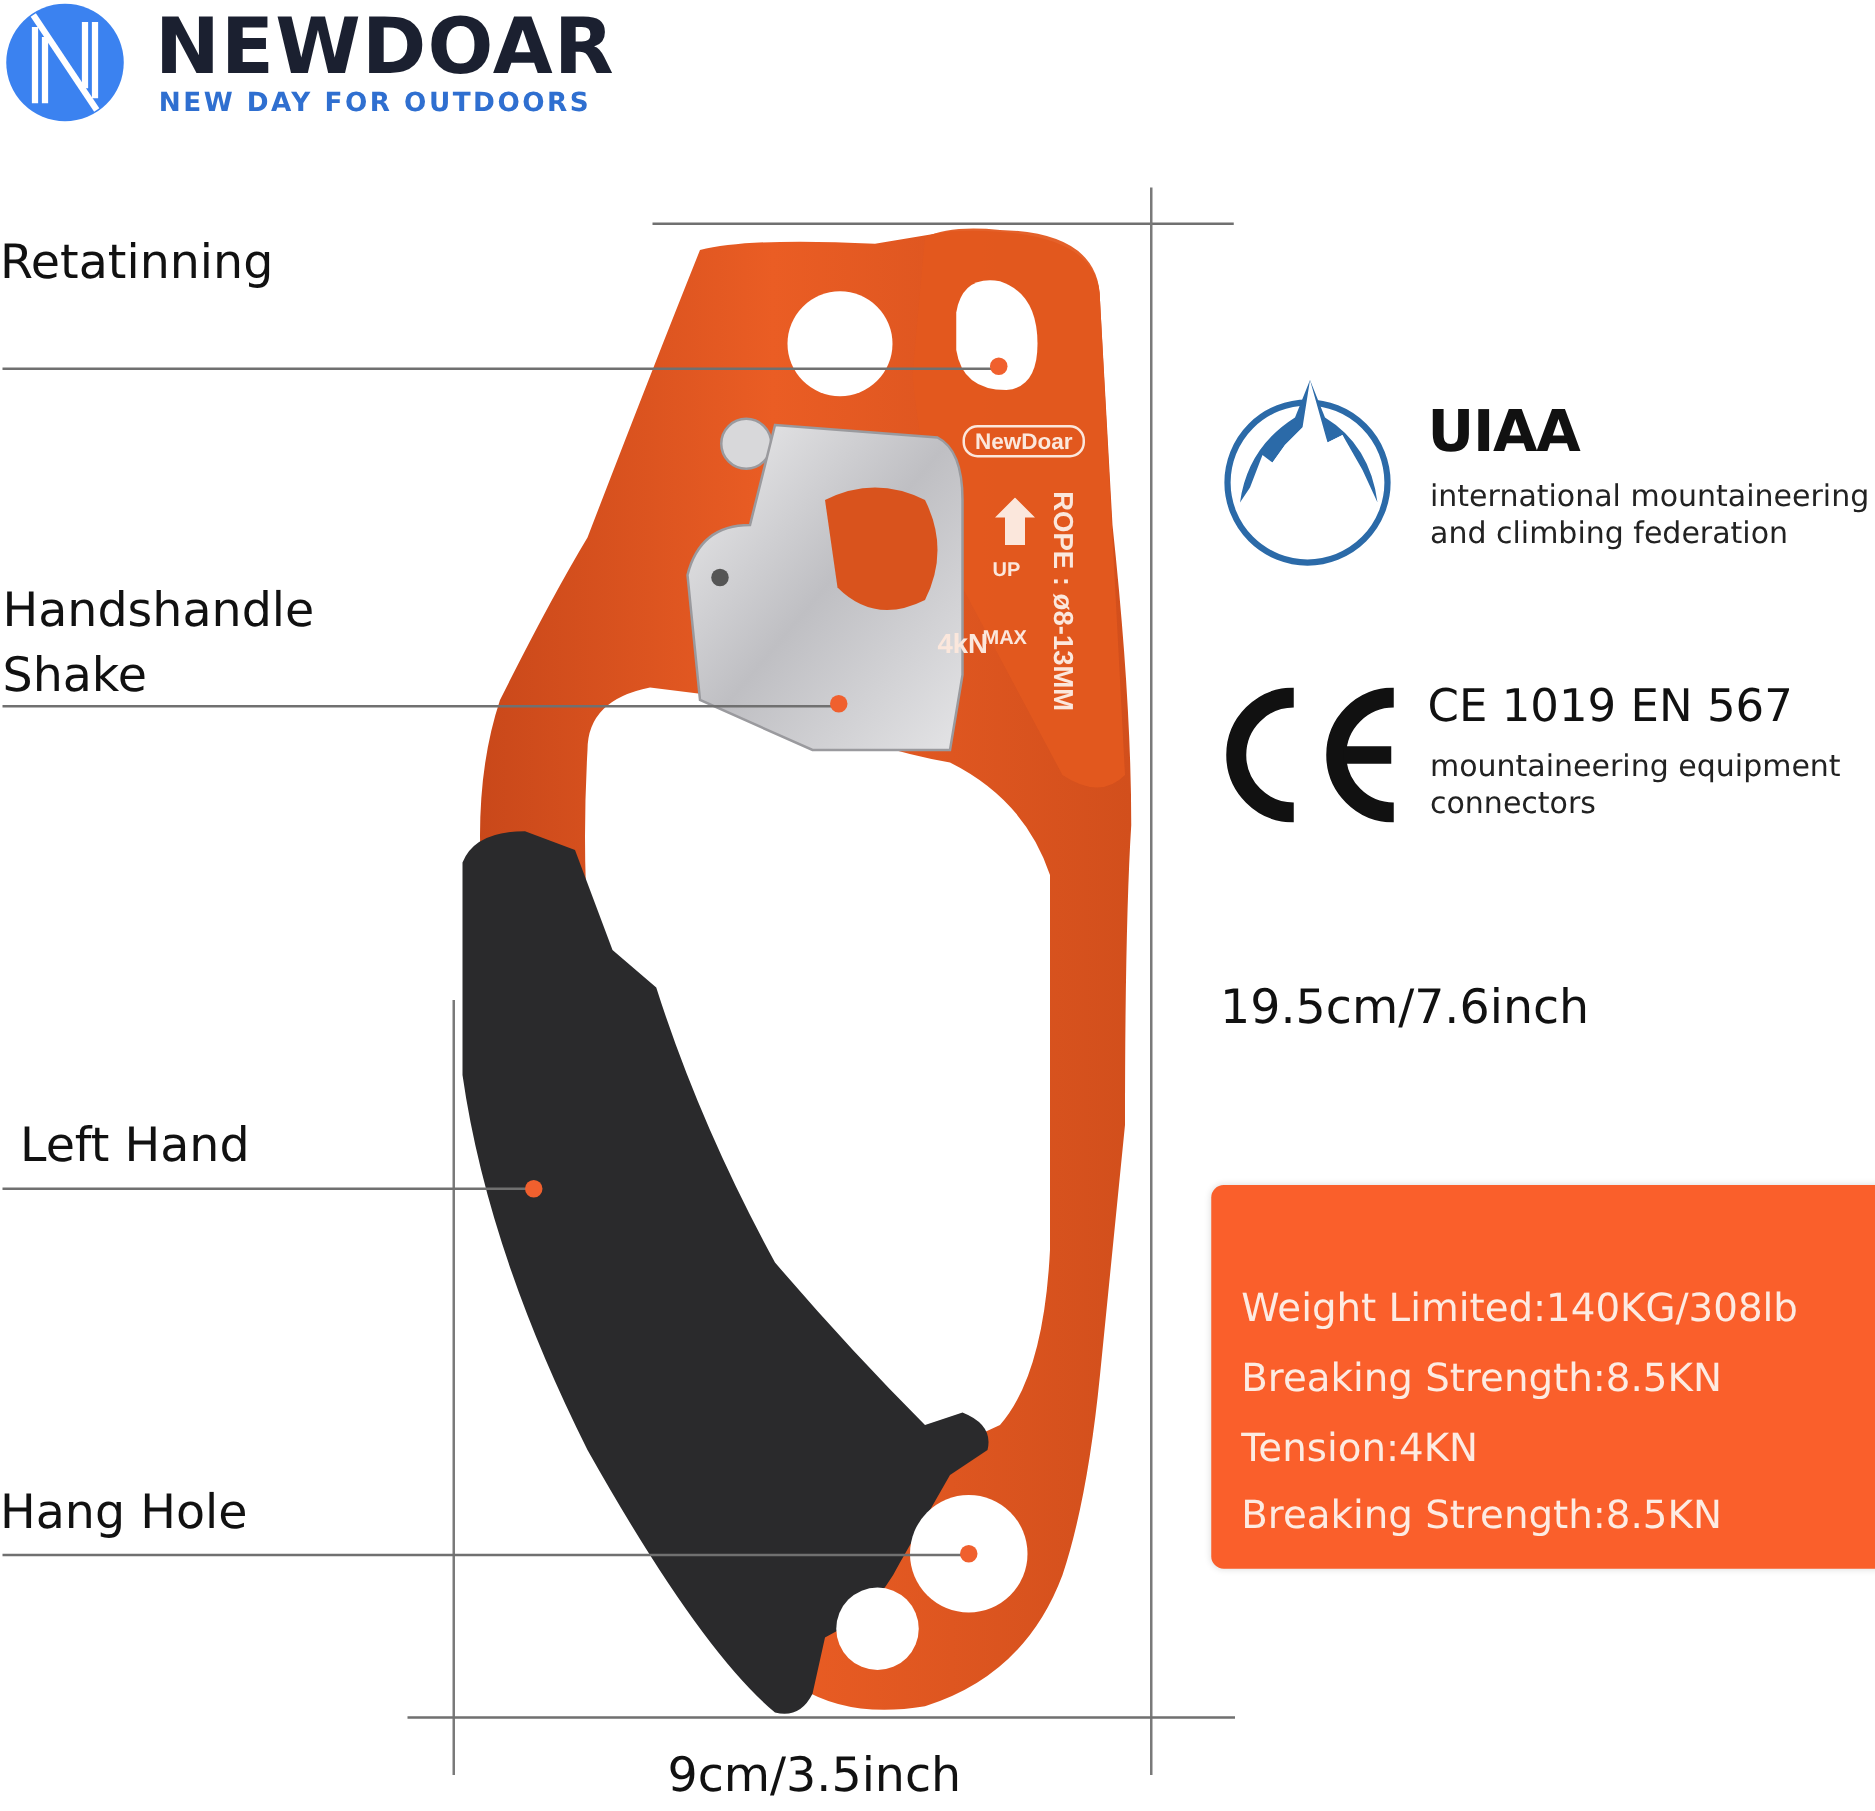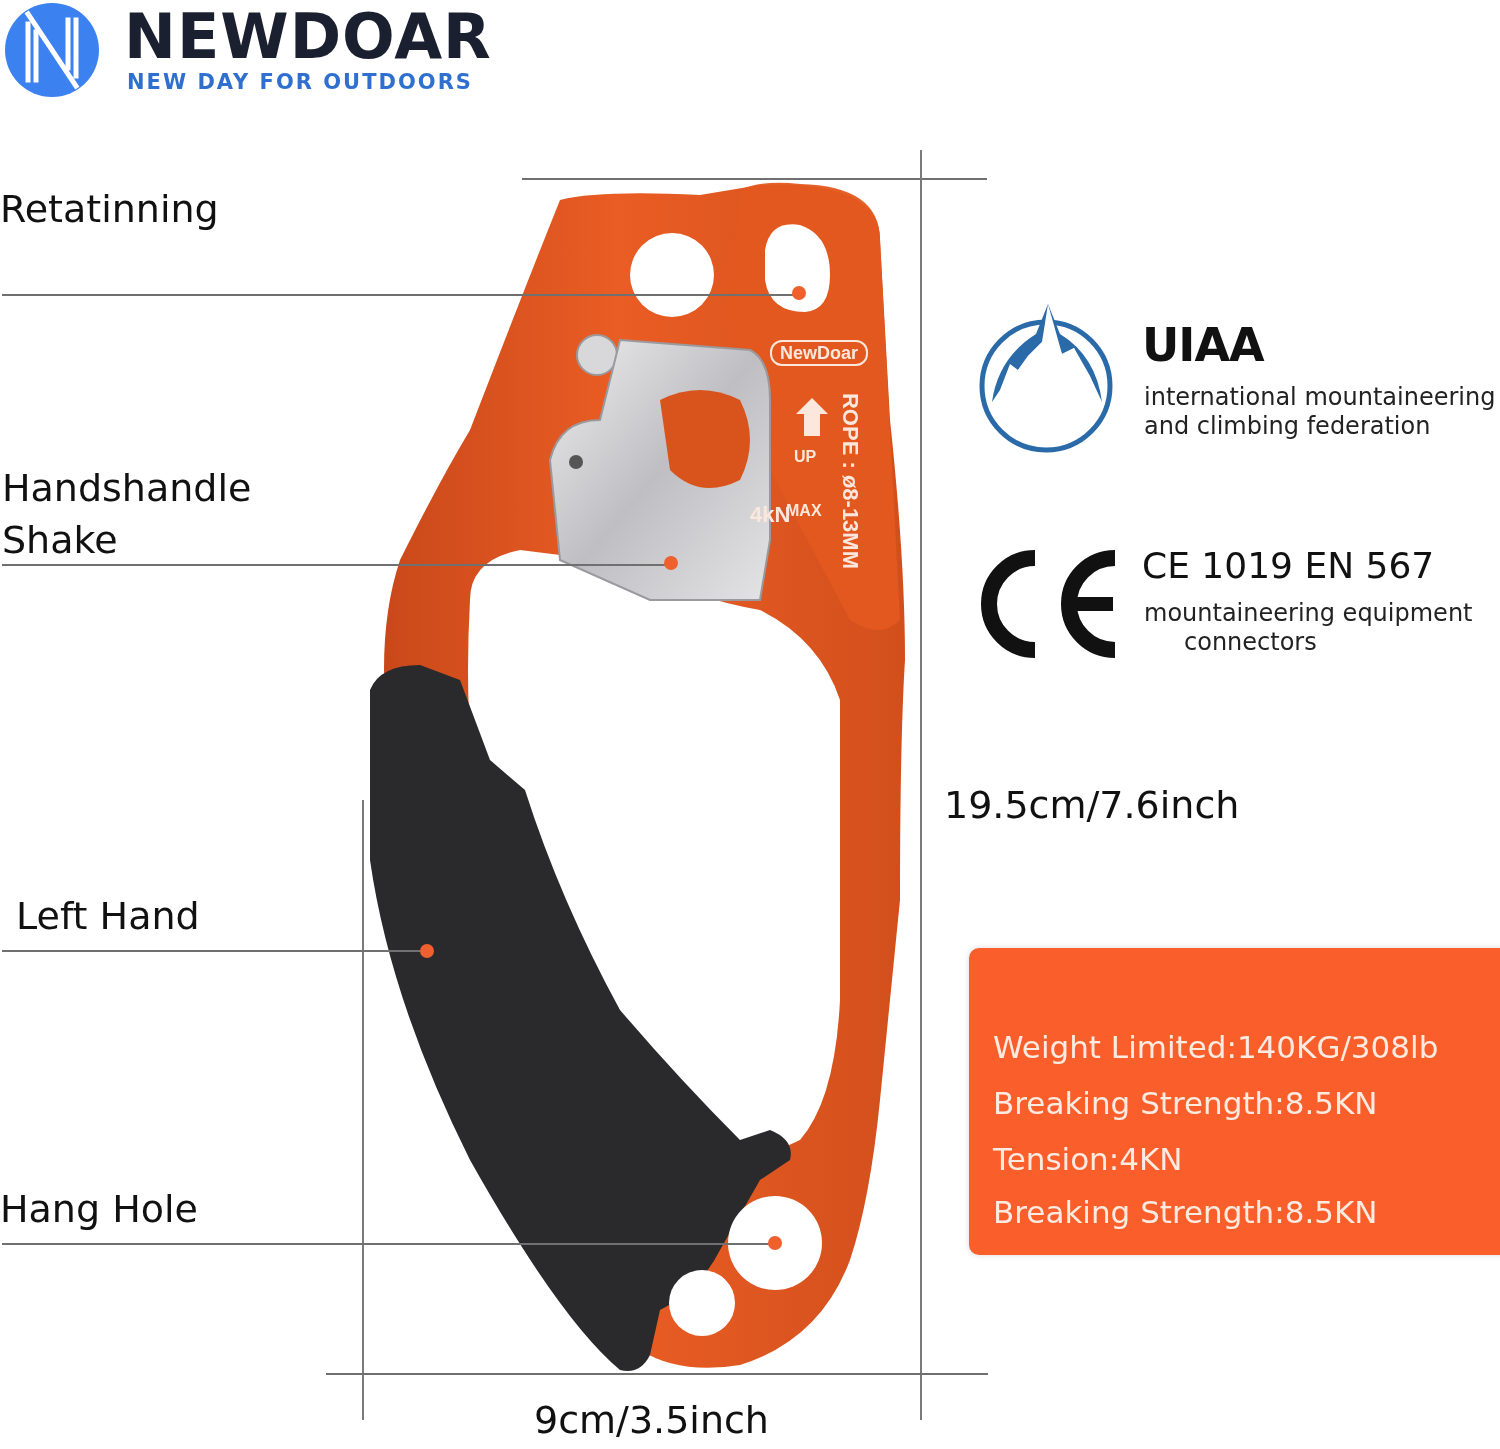--- a/index.html
+++ b/index.html
@@ -153,23 +153,23 @@
 
 <div class="abs" style="left:975px; top:550px;">
   <svg width="145" height="108" viewBox="0 0 145 108">
     <path d="M 60 8 A 46 46 0 1 0 60 100" fill="none" stroke="#111" stroke-width="16"></path>
     <path d="M 140 8 A 46 46 0 1 0 140 100" fill="none" stroke="#111" stroke-width="16"></path>
     <rect x="100" y="47" width="38" height="14" fill="#111"></rect>
   </svg>
 </div>
 <div class="abs cert-title" style="left:1142px; top:545px;">CE 1019 EN 567</div>
 <div class="abs cert-sub" style="left:1144px; top:598px;">mountaineering equipment</div>
-<div class="abs cert-sub" style="left:1144px; top:627px;margin-left:40px;">connectors</div>
+<div class="abs cert-sub" style="left:1144px; top:627px;">connectors</div>
 
-<div class="abs dim-text" style="left:944px; top:783px;">19.5cm/7.6inch</div>
+<div class="abs dim-text" style="left:976px; top:783px;">19.5cm/7.6inch</div>
 <div class="abs dim-text" style="left:534px; top:1398px;">9cm/3.5inch</div>
 
 <div class="abs spec-box">
   <div class="spec-line" style="top:81px;">Weight Limited:140KG/308lb</div>
   <div class="spec-line" style="top:137px;">Breaking Strength:8.5KN</div>
   <div class="spec-line" style="top:193px;">Tension:4KN</div>
   <div class="spec-line" style="top:246px;">Breaking Strength:8.5KN</div>
 </div>
 
 </body></html>

